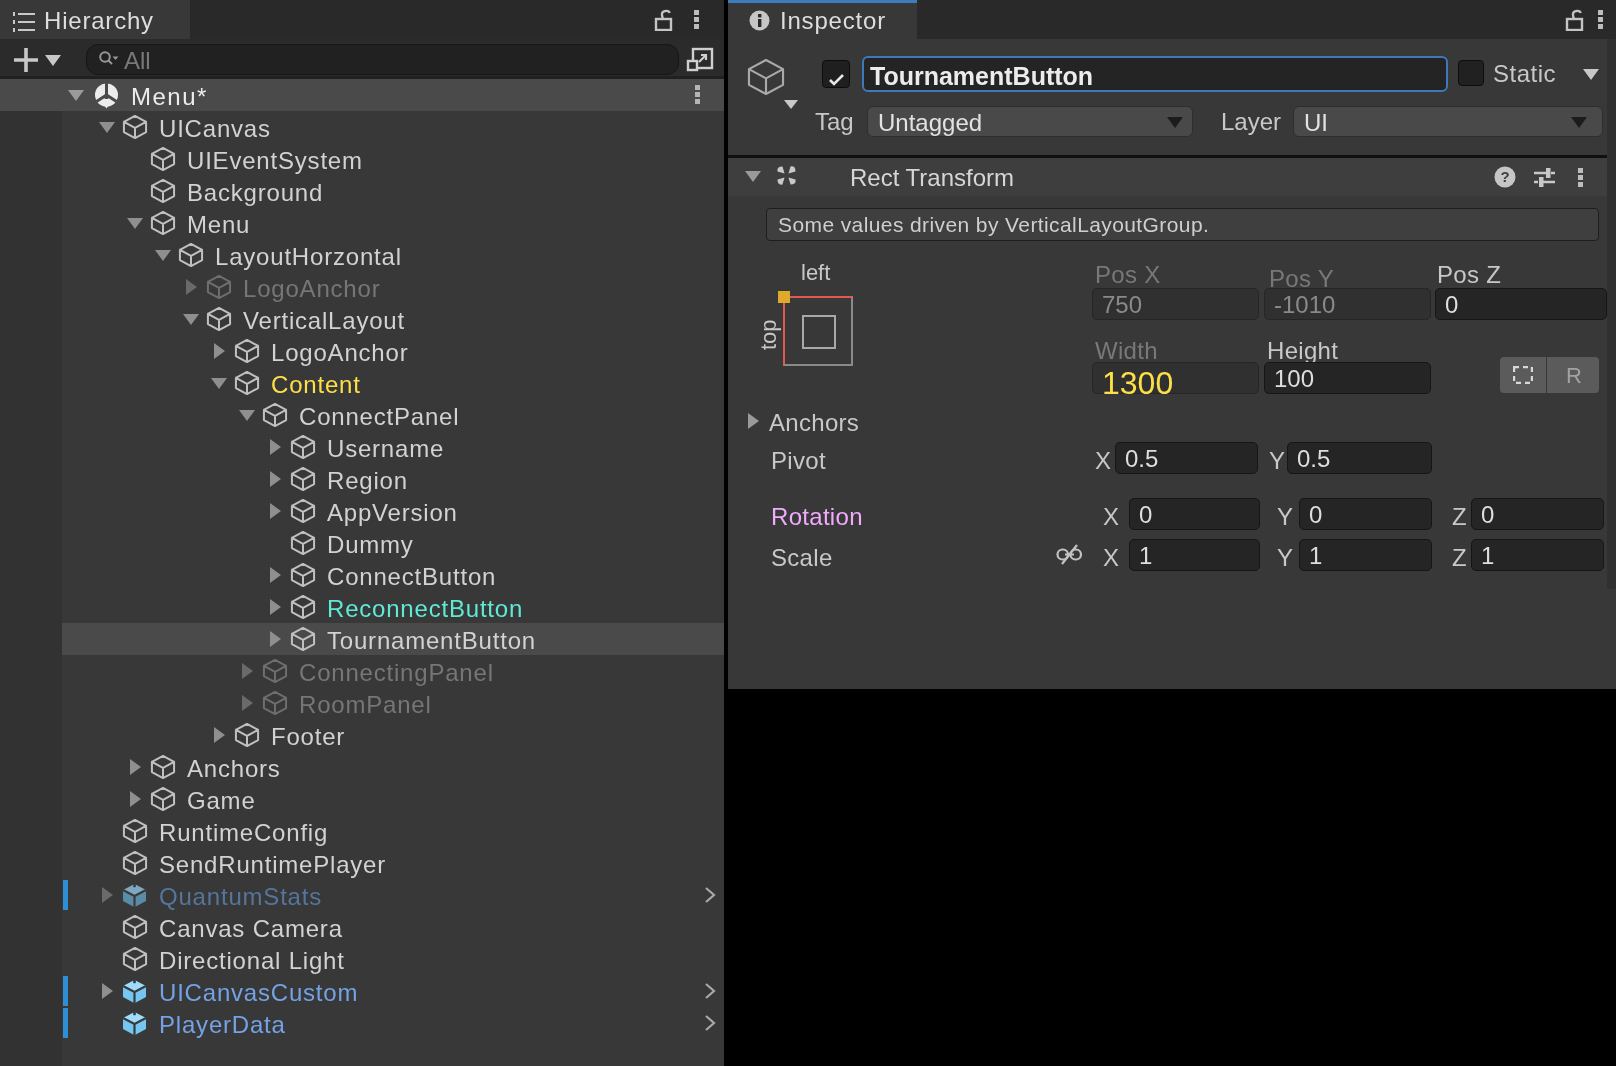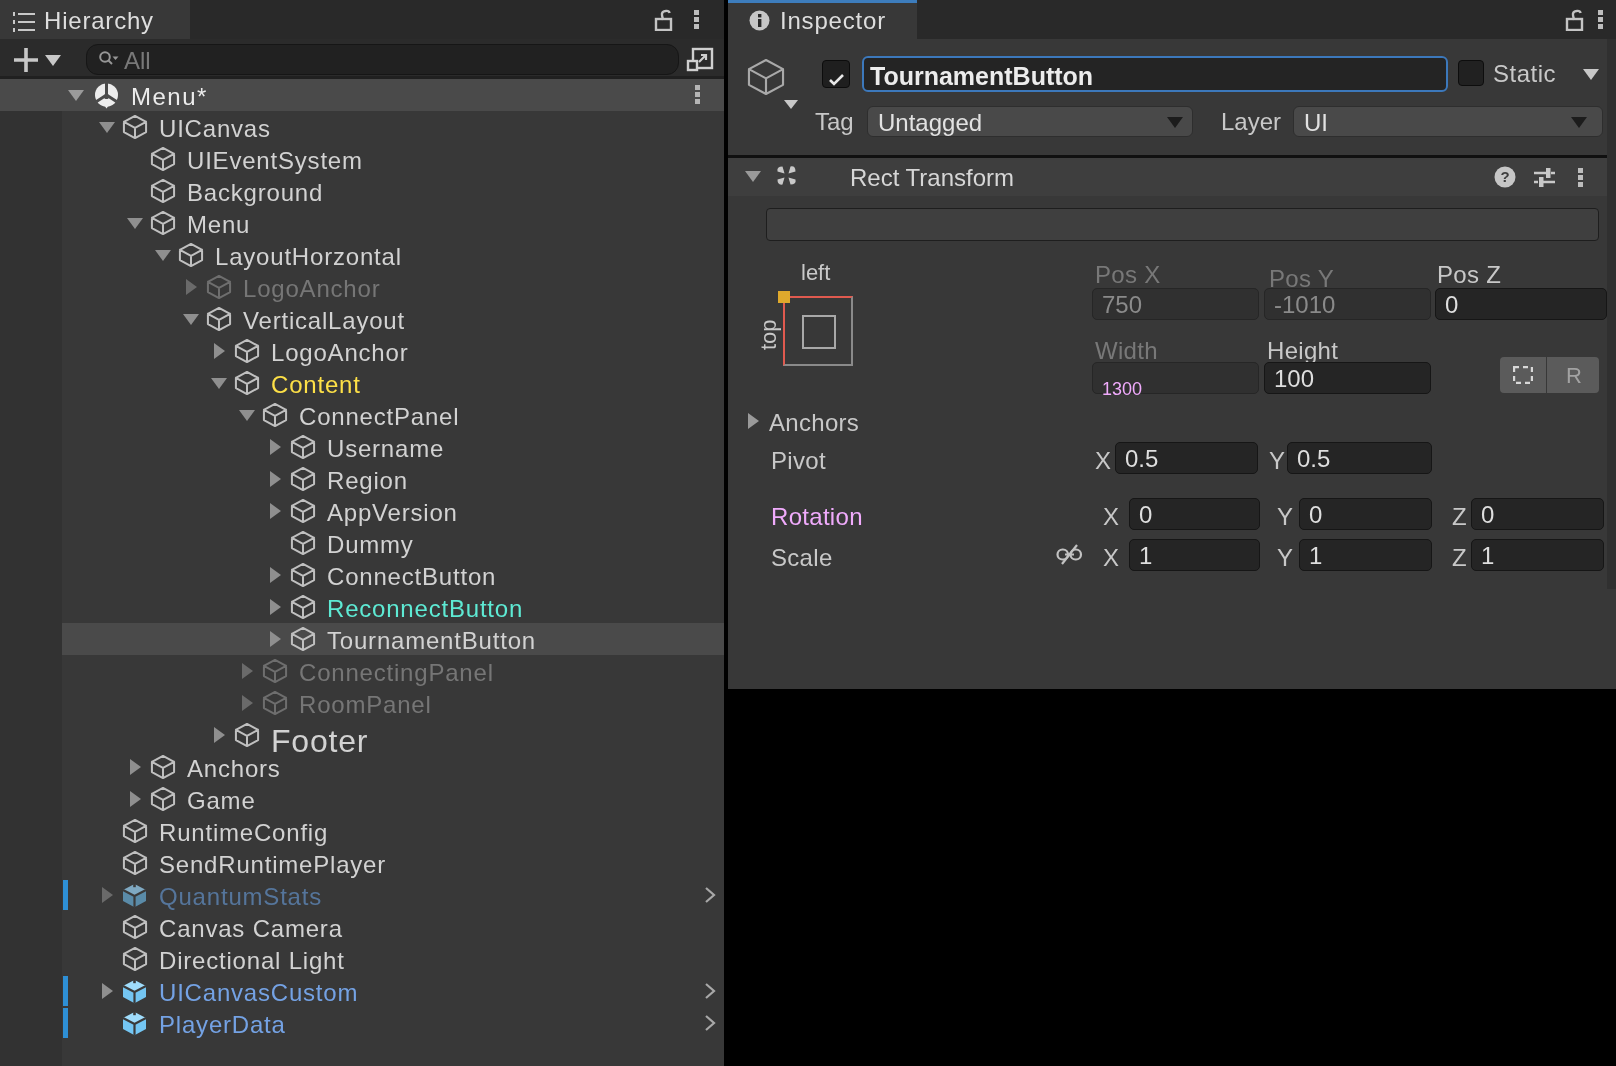--- a/index.html
+++ b/index.html
@@ -145,21 +145,21 @@
 <div class="abs" style="left:299px;top:659px;font-size:24px;letter-spacing:.8px;color:#767676">ConnectingPanel</div>
 <div style="position:absolute;left:242px;top:695px;width:0;height:0;border-top:8px solid transparent;border-bottom:8px solid transparent;border-left:11px solid #6a6a6a"></div>
 <svg style="position:absolute;left:262px;top:690px" width="26" height="26" viewBox="0 0 27 27">
         <path d="M13.5 2 L25 8.2 L25 18.8 L13.5 25 L2 18.8 L2 8.2 Z M2 8.2 L13.5 14.4 L25 8.2 M13.5 14.4 L13.5 25" fill="none" stroke="#6e6e6e" stroke-width="2.1" stroke-linejoin="round" stroke-linecap="round"></path>
       </svg>
 <div class="abs" style="left:299px;top:691px;font-size:24px;letter-spacing:.8px;color:#767676">RoomPanel</div>
 <div style="position:absolute;left:214px;top:727px;width:0;height:0;border-top:8px solid transparent;border-bottom:8px solid transparent;border-left:11px solid #8f8f8f"></div>
 <svg style="position:absolute;left:234px;top:722px" width="26" height="26" viewBox="0 0 27 27">
         <path d="M13.5 2 L25 8.2 L25 18.8 L13.5 25 L2 18.8 L2 8.2 Z M2 8.2 L13.5 14.4 L25 8.2 M13.5 14.4 L13.5 25" fill="none" stroke="#c0c0c0" stroke-width="2.1" stroke-linejoin="round" stroke-linecap="round"></path>
       </svg>
-<div class="abs" style="left:271px;top:723px;font-size:32px;letter-spacing:.8px;color:#d2d2d2">Footer</div>
+<div class="abs" style="left:271px;top:723px;font-size:24px;letter-spacing:.8px;color:#d2d2d2">Footer</div>
 <div style="position:absolute;left:130px;top:759px;width:0;height:0;border-top:8px solid transparent;border-bottom:8px solid transparent;border-left:11px solid #8f8f8f"></div>
 <svg style="position:absolute;left:150px;top:754px" width="26" height="26" viewBox="0 0 27 27">
         <path d="M13.5 2 L25 8.2 L25 18.8 L13.5 25 L2 18.8 L2 8.2 Z M2 8.2 L13.5 14.4 L25 8.2 M13.5 14.4 L13.5 25" fill="none" stroke="#c0c0c0" stroke-width="2.1" stroke-linejoin="round" stroke-linecap="round"></path>
       </svg>
 <div class="abs" style="left:187px;top:755px;font-size:24px;letter-spacing:.8px;color:#d2d2d2">Anchors</div>
 <div style="position:absolute;left:130px;top:791px;width:0;height:0;border-top:8px solid transparent;border-bottom:8px solid transparent;border-left:11px solid #8f8f8f"></div>
 <svg style="position:absolute;left:150px;top:786px" width="26" height="26" viewBox="0 0 27 27">
         <path d="M13.5 2 L25 8.2 L25 18.8 L13.5 25 L2 18.8 L2 8.2 Z M2 8.2 L13.5 14.4 L25 8.2 M13.5 14.4 L13.5 25" fill="none" stroke="#c0c0c0" stroke-width="2.1" stroke-linejoin="round" stroke-linecap="round"></path>
       </svg>
 <div class="abs" style="left:187px;top:787px;font-size:24px;letter-spacing:.8px;color:#d2d2d2">Game</div>
@@ -272,38 +272,39 @@
         <g stroke="#c8c8c8" stroke-width="2.4" fill="none">
           <path d="M0 6 H12 M17 6 H21 M0 15 H4 M9 15 H21"></path>
           <rect x="12" y="1" width="4.5" height="10" fill="#c8c8c8" stroke="none"></rect>
           <rect x="5" y="10" width="4.5" height="10" fill="#c8c8c8" stroke="none"></rect>
         </g>
       </svg>
 <div class="abs" style="left:850px;top:168px;width:5px;height:5px;background:#bdbdbd"></div>
 <div class="abs" style="left:850px;top:175px;width:5px;height:5px;background:#bdbdbd"></div>
 <div class="abs" style="left:850px;top:182px;width:5px;height:5px;background:#bdbdbd"></div>
 <div class="abs" style="left:38px;top:208px;width:833px;height:33px;background:#3f3f3f;border:1px solid #1e1e1e;border-radius:4px"></div>
+<div class="abs" style="left:50px;top:213px;font-size:21px;letter-spacing:.4px;color:#cfcfcf">Some values driven by VerticalLayoutGroup.</div>
 <div class="abs" style="left:73px;top:260px;font-size:22px;color:#c8c8c8">left</div>
 <div class="abs" style="left:28px;top:350px;font-size:22px;color:#c8c8c8;transform:rotate(-90deg);transform-origin:left top">top</div>
 <div class="abs" style="left:55px;top:296px;width:70px;height:70px;border-top:2px solid #e05a4f;border-left:2px solid #e05a4f;border-right:2px solid #8a8a8a;border-bottom:2px solid #8a8a8a"></div>
 <div class="abs" style="left:74px;top:315px;width:34px;height:34px;border:2px solid #a8a8a8"></div>
 <div class="abs" style="left:50px;top:291px;width:12px;height:12px;background:#dfa92c"></div>
 <div class="abs" style="left:367px;top:261px;font-size:24px;letter-spacing:.3px;color:#787878">Pos X</div>
 <div class="abs" style="left:541px;top:265px;font-size:24px;letter-spacing:.3px;color:#787878">Pos Y</div>
 <div class="abs" style="left:709px;top:261px;font-size:24px;letter-spacing:.3px;color:#c8c8c8">Pos Z</div>
 <div class="abs" style="left:364px;top:288px;width:167px;height:32px;background:#303030;border:1px solid #262626;border-radius:5px"></div>
 <div class="abs" style="left:374px;top:291px;font-size:24px;color:#8a8a8a">750</div>
 <div class="abs" style="left:536px;top:288px;width:167px;height:32px;background:#303030;border:1px solid #262626;border-radius:5px"></div>
 <div class="abs" style="left:546px;top:291px;font-size:24px;color:#8a8a8a">-1010</div>
 <div class="abs" style="left:707px;top:288px;width:172px;height:32px;background:#252525;border:1px solid #161616;border-radius:5px"></div>
 <div class="abs" style="left:717px;top:291px;font-size:24px;color:#dedede">0</div>
 <div class="abs" style="left:367px;top:337px;font-size:24px;letter-spacing:.3px;color:#787878">Width</div>
 <div class="abs" style="left:539px;top:337px;font-size:24px;letter-spacing:.3px;color:#c8c8c8">Height</div>
 <div class="abs" style="left:364px;top:362px;width:167px;height:32px;background:#303030;border:1px solid #262626;border-radius:5px"></div>
-<div class="abs" style="left:374px;top:379px;font-size:18px;color:#f0abfc">1300</div>
+<div class="abs" style="left:374px;top:365px;font-size:32px;color:#fde047">1300</div>
 <div class="abs" style="left:536px;top:362px;width:167px;height:32px;background:#252525;border:1px solid #161616;border-radius:5px"></div>
 <div class="abs" style="left:546px;top:365px;font-size:24px;color:#dedede">100</div>
 <div class="abs" style="left:772px;top:357px;width:46px;height:36px;background:#5b5b5b;border-radius:4px 0 0 4px"></div>
 <div class="abs" style="left:819px;top:357px;width:52px;height:36px;background:#5b5b5b;border-radius:0 4px 4px 0"></div>
 <svg class="abs" style="left:785px;top:366px" width="20" height="18" viewBox="0 0 20 18">
         <rect x="1" y="1" width="18" height="16" fill="none" stroke="#d8d8d8" stroke-width="2.4" stroke-dasharray="5 4"></rect>
       </svg>
 <div class="abs" style="left:838px;top:363px;font-size:22px;color:#a2a2a2">R</div>
 <div style="position:absolute;left:20px;top:413px;width:0;height:0;border-top:8px solid transparent;border-bottom:8px solid transparent;border-left:11px solid #9a9a9a"></div>
 <div class="abs" style="left:41px;top:409px;font-size:24px;letter-spacing:.3px;color:#c8c8c8">Anchors</div>

